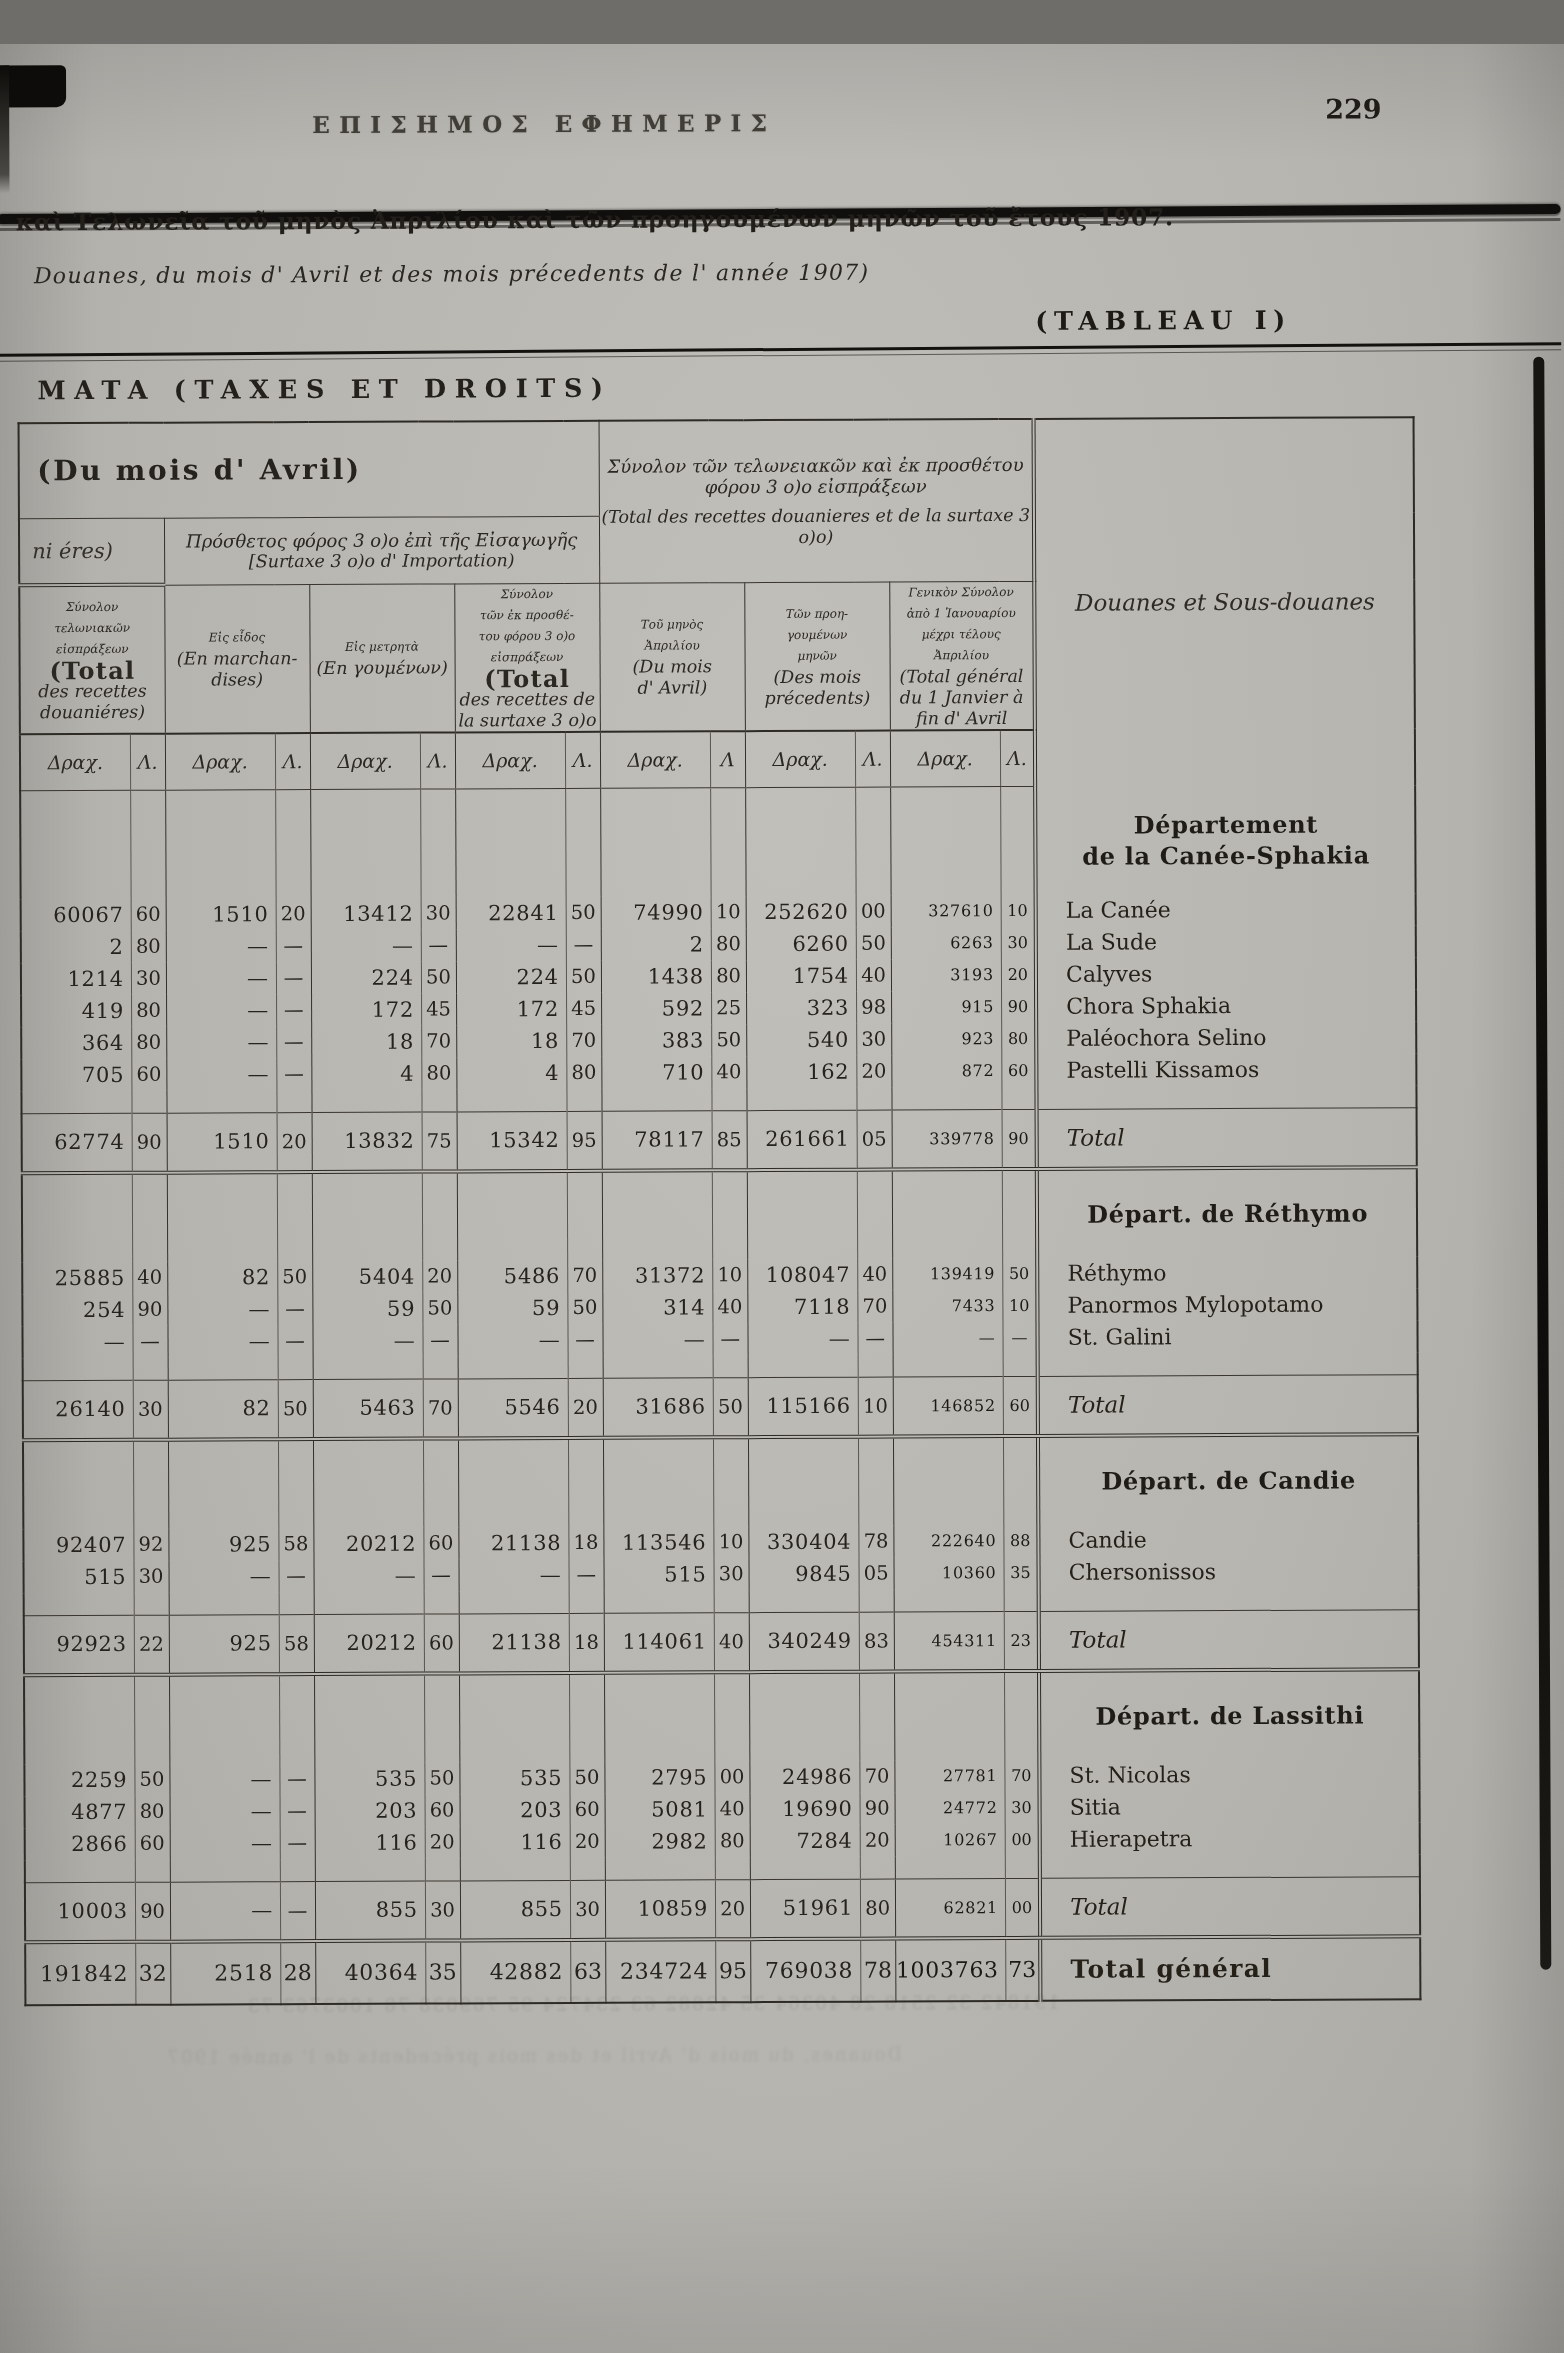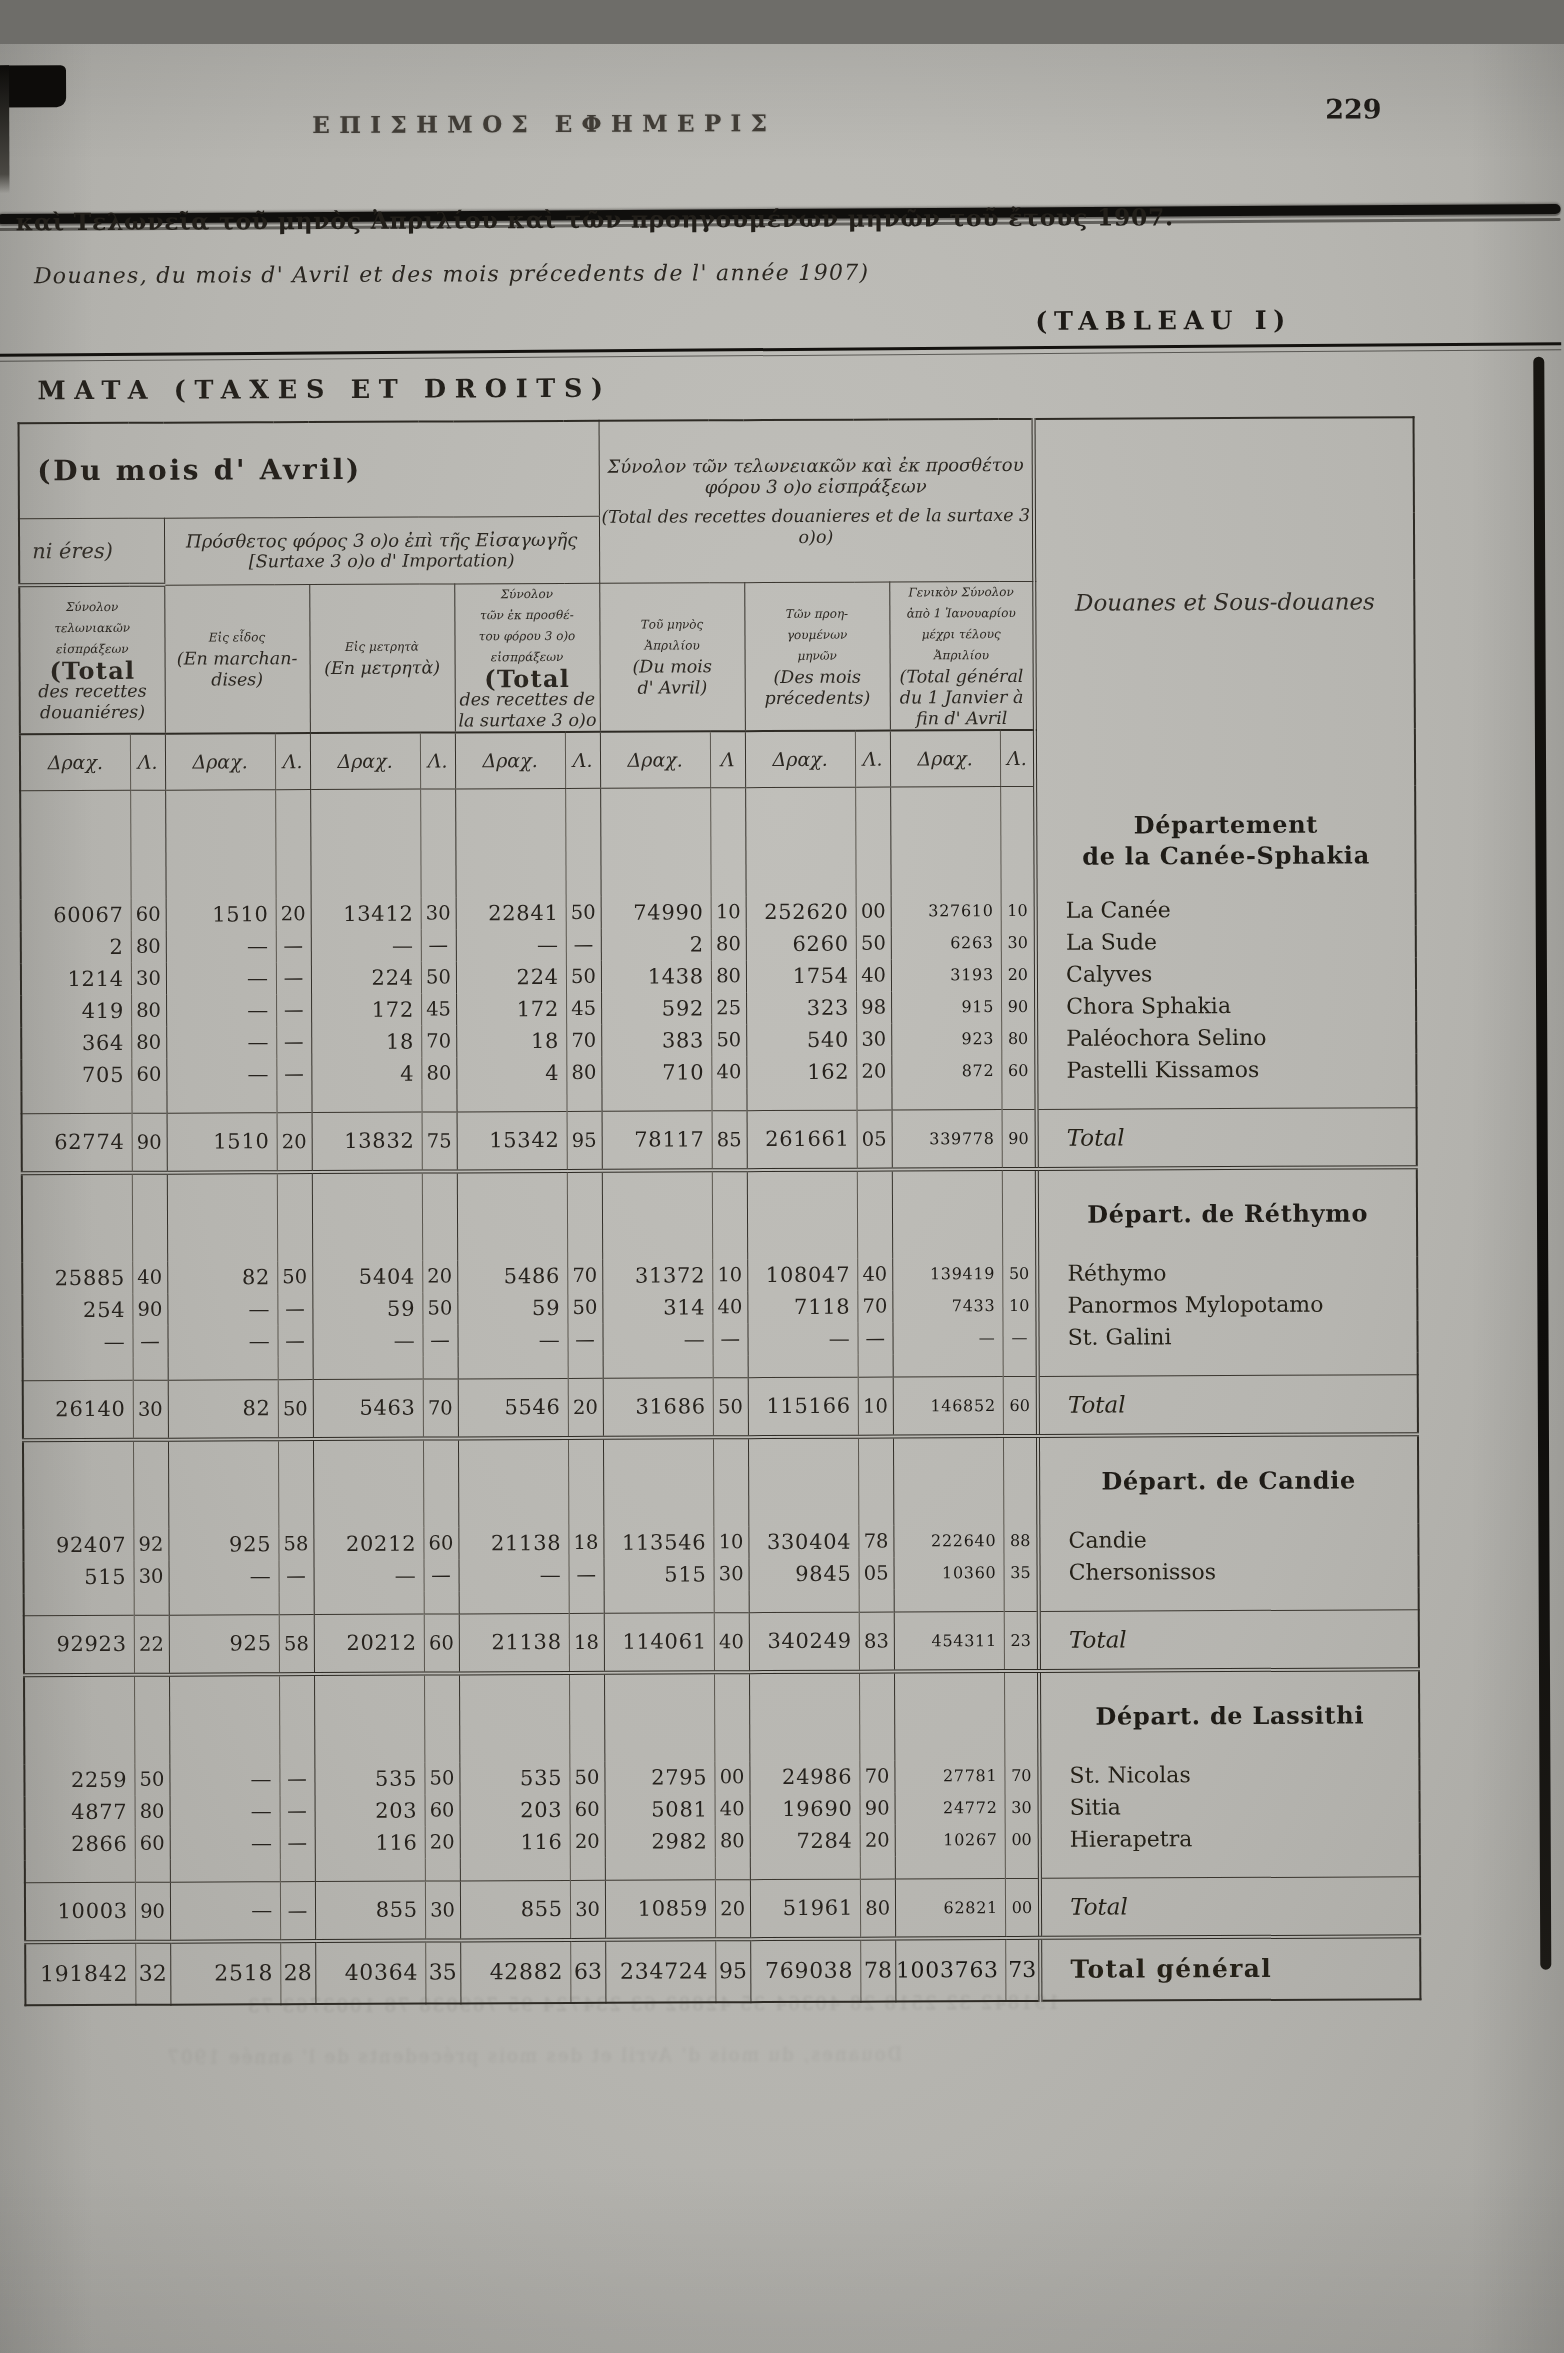--- a/index.html
+++ b/index.html
@@ -142,21 +142,21 @@
               <div class="hdr-fr">des recettes</div>
               <div class="hdr-fr">douaniéres)</div>
             </th>
             <th class="bl col-header" colspan="2">
               <div class="hdr-el">Εἰς εἶδος</div>
               <div class="hdr-fr">(En marchan-</div>
               <div class="hdr-fr">dises)</div>
             </th>
             <th class="bl col-header" colspan="2">
               <div class="hdr-el">Εἰς μετρητὰ</div>
-              <div class="hdr-fr">(En μετρητὰ)</div>
+              <div class="hdr-fr">(En γουμένων)</div>
             </th>
             <th class="bl col-header" colspan="2">
               <div class="hdr-el">Σύνολον</div>
               <div class="hdr-el">τῶν ἐκ προσθέ-</div>
               <div class="hdr-el">του φόρου 3 ο)ο</div>
               <div class="hdr-el">εἰσπράξεων</div>
               <div class="hdr-fr hdr-total">(Total</div>
               <div class="hdr-fr">des recettes de</div>
               <div class="hdr-fr">la surtaxe 3 ο)ο</div>
             </th>

